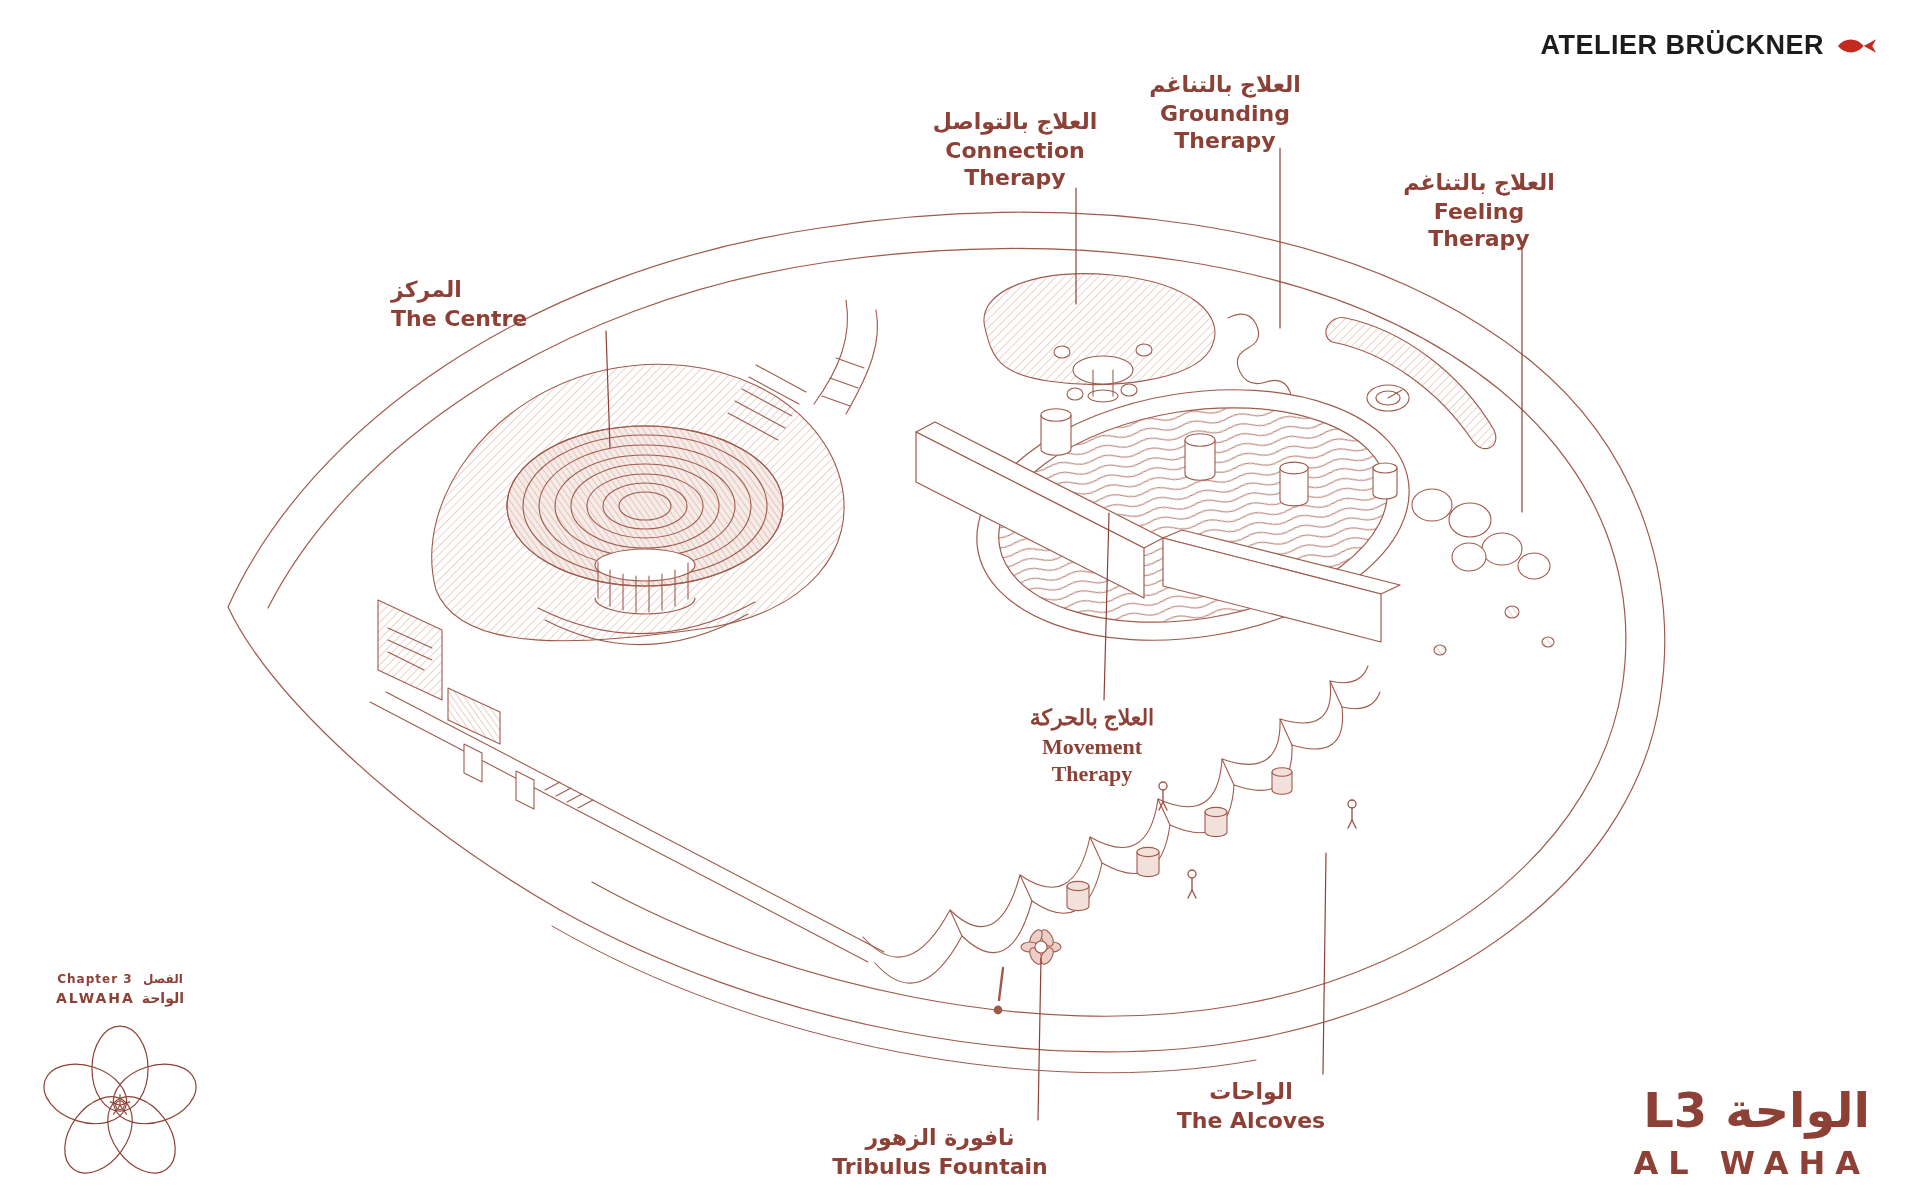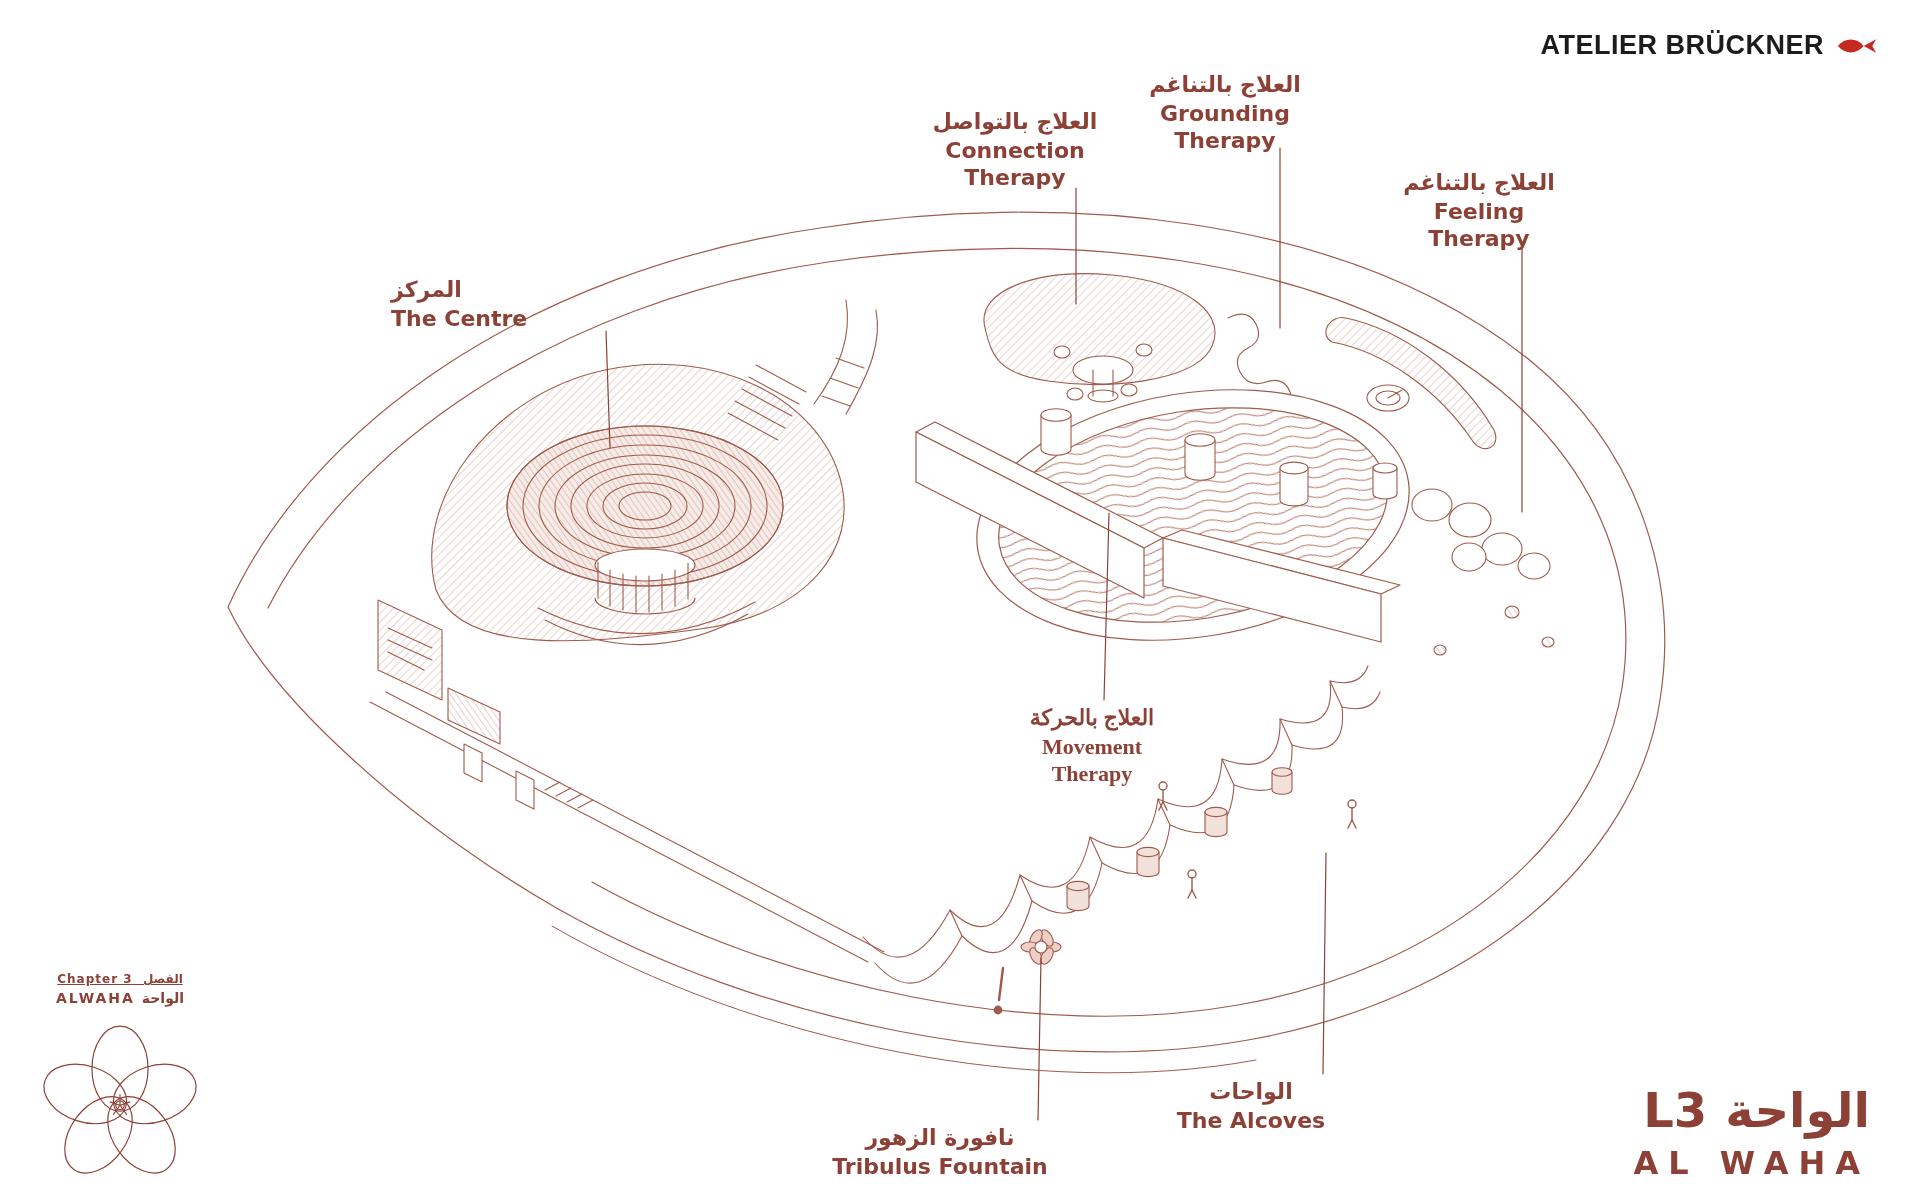--- a/index.html
+++ b/index.html
@@ -15,21 +15,21 @@
   .map-label .en { font-size:22px; font-weight:700; line-height:1.24; white-space:pre-line; }
   .map-label.align-right { text-align:left; }
 
   
   .brand { position:absolute; top:30px; right:42px; display:flex; align-items:center; gap:12px; }
   .brand-name { font-family:"Liberation Sans","DejaVu Sans",sans-serif; font-weight:700;
                 font-size:27px; letter-spacing:.5px; color:#1c1c1b; }
 
   
   .chapter-badge { position:absolute; left:22px; top:972px; width:196px; color:#8d4136; text-align:center; }
-  .chapter-line { font-size:12px; font-weight:600; letter-spacing:1px; margin-bottom:4px;text-decoration:underline; }
+  .chapter-line { font-size:12px; font-weight:600; letter-spacing:1px; margin-bottom:4px; }
   .wordmark { font-size:14px; font-weight:700; letter-spacing:2px; margin-bottom:10px; }
   .flower { display:block; margin:0 auto; }
 
   
   .plate-title { position:absolute; right:50px; top:1086px; color:#8d4136; text-align:right; }
   .plate-line1 { display:flex; justify-content:flex-end; align-items:center; gap:18px;
                  font-size:48px; font-weight:700; line-height:1; }
   .plate-latin { margin-top:10px; font-size:32px; font-weight:700; letter-spacing:10px; }
 </style>
 </head>

